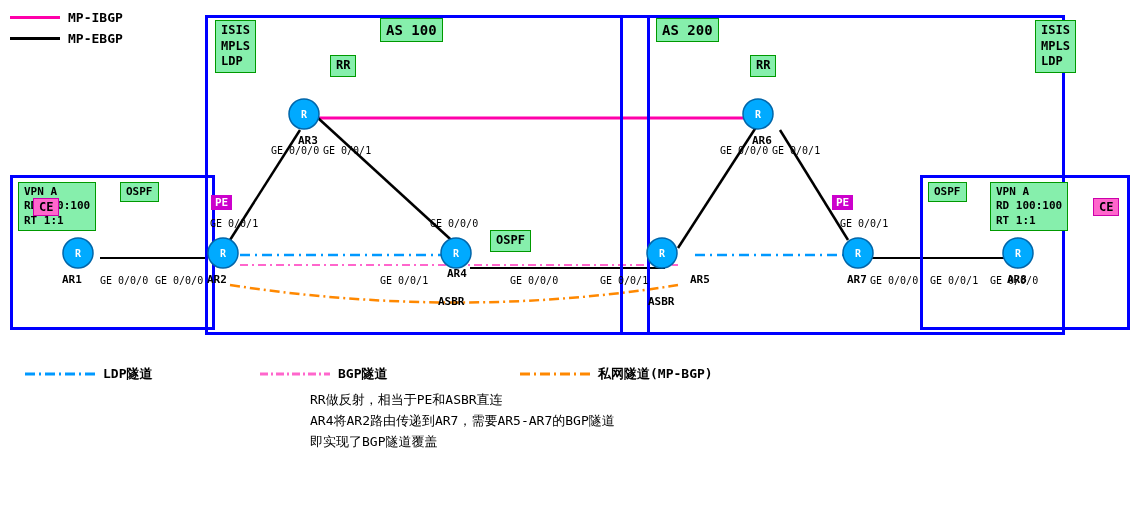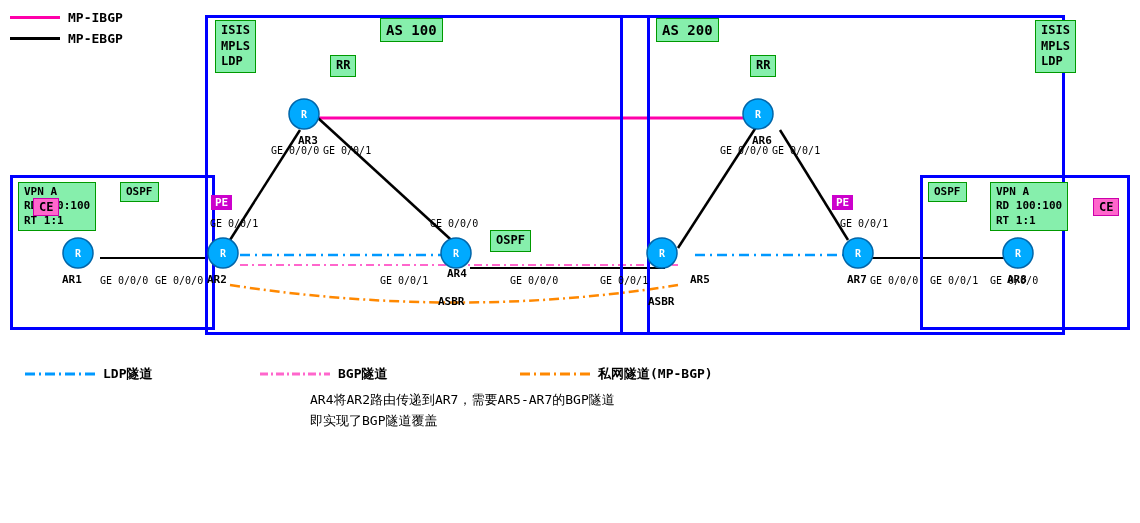--- a/index.html
+++ b/index.html
@@ -280,17 +280,18 @@
   </div>
 
   <div style="position:absolute;top:365px;left:520px;display:flex;align-items:center;gap:8px;">
     <svg width="70" height="10">
         <line x1="0" y1="5" x2="70" y2="5" stroke="#ff8800" stroke-width="3" stroke-dasharray="10,4,2,4"></line>
       </svg>
     <span style="font-size:13px;font-weight:bold;">私网隧道(MP-BGP)</span>
   </div>
 
   <div class="desc-text">
+    <div>RR做反射，相当于PE和ASBR直连</div>
     <div>AR4将AR2路由传递到AR7，需要AR5-AR7的BGP隧道</div>
     <div>即实现了BGP隧道覆盖</div>
   </div>
 
 </div>
 
 </body></html>

